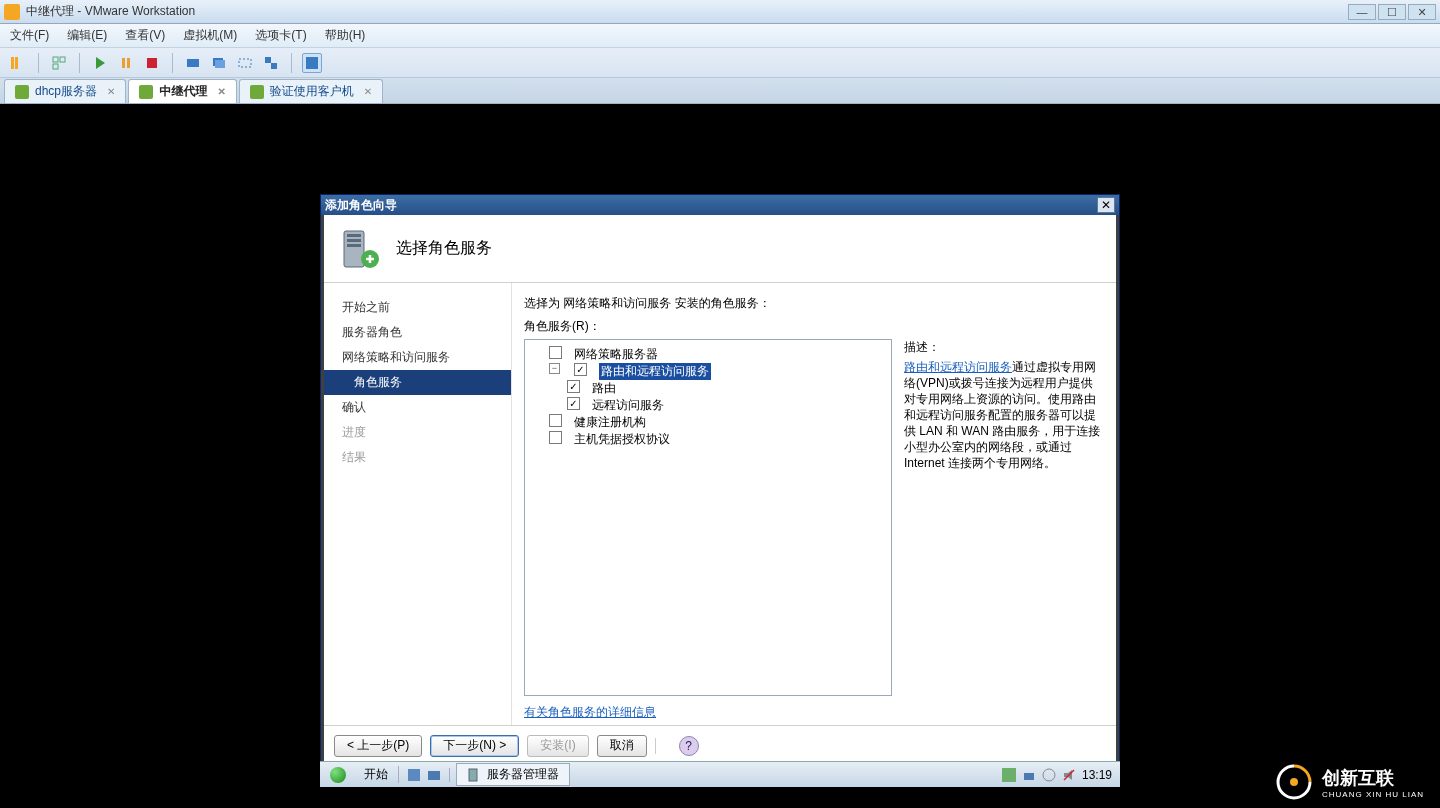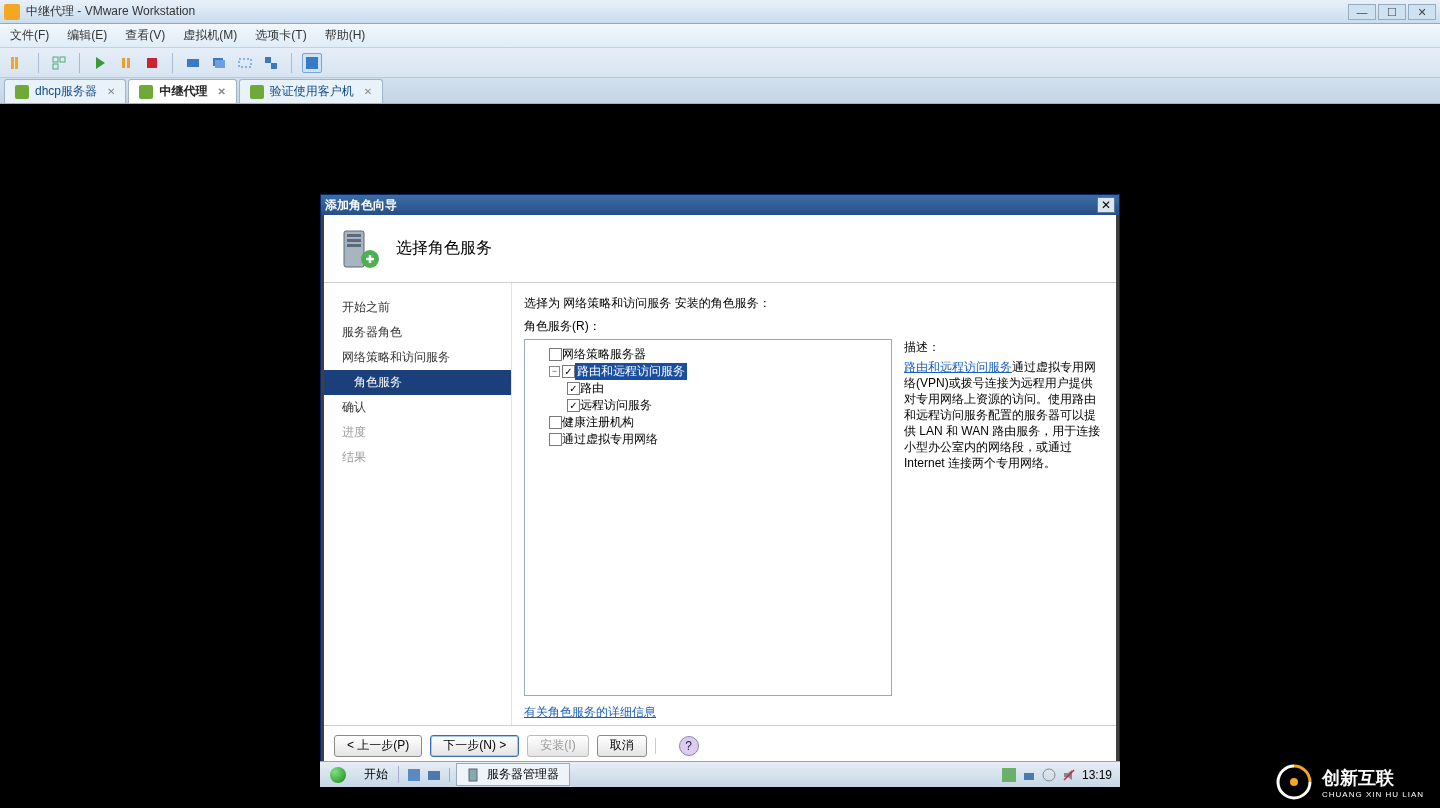--- a/index.html
+++ b/index.html
@@ -45,21 +45,21 @@
 .wiz-nav-item { font-size:12px; padding:4px 18px; color:#333;}
 .wiz-nav-item.dim { color:#9a9a9a;}
 .wiz-nav-item.sel { background:#1a3f7a; color:#fff; padding-left:30px;}
 .wiz-nav-item.indent { padding-left:30px;}
 
 .wiz-main { flex:1; padding:12px 12px 4px 12px; display:flex; flex-direction:column;}
 .wiz-instr { font-size:12px; margin-bottom:6px;}
 .wiz-label { font-size:12px; margin-bottom:4px;}
 .wiz-cols { flex:1; display:flex; gap:12px; min-height:0;}
 .tree-box { flex:1; border:1px solid #9ab; background:#fff; padding:6px 4px; overflow:auto;}
-.tree-row { font-size:12px; display:flex; align-items:center; gap:0; line-height:17px;}
+.tree-row { font-size:12px; display:flex; align-items:flex-start; gap:12px; line-height:17px;}
 .lvl1 { padding-left:20px;}
 .lvl2 { padding-left:38px;}
 .chk { width:13px; height:13px; border:1px solid #7a7a7a; display:inline-flex; align-items:center; justify-content:center; font-size:10px; background:#fff;}
 .chk.checked::after { content:"✓"; color:#000;}
 .expand { width:11px; height:11px; border:1px solid #888; font-size:9px; line-height:9px; text-align:center; color:#555; margin-right:2px;}
 .tree-row .txt.sel { background:#1a4ea0; color:#fff; padding:0 2px;}
 
 .desc-box { width:200px; font-size:12px; line-height:16px;}
 .desc-box .hdr { color:#000; margin-bottom:4px;}
 .desc-box a { color:#1a5fbf; text-decoration:underline;}
@@ -247,21 +247,21 @@
               <div class="tree-row lvl2">
                   <span class="chk checked"></span>
                   <span class="txt">远程访问服务</span>
                 </div>
               <div class="tree-row lvl1">
                   <span class="chk"></span>
                   <span class="txt">健康注册机构</span>
                 </div>
               <div class="tree-row lvl1">
                   <span class="chk"></span>
-                  <span class="txt">通过虚拟专用网络</span>
+                  <span class="txt">主机凭据授权协议</span>
                 </div>
             </div>
             <div class="desc-box">
               <div class="hdr">描述：</div>
               <div><a href="#">路由和远程访问服务</a><span>通过虚拟专用网络(VPN)或拨号连接为远程用户提供对专用网络上资源的访问。使用路由和远程访问服务配置的服务器可以提供 LAN 和 WAN 路由服务，用于连接小型办公室内的网络段，或通过 Internet 连接两个专用网络。</span></div>
             </div>
           </div>
           <div class="more-link"><a href="#">有关角色服务的详细信息</a></div>
         </div>
       </div>

